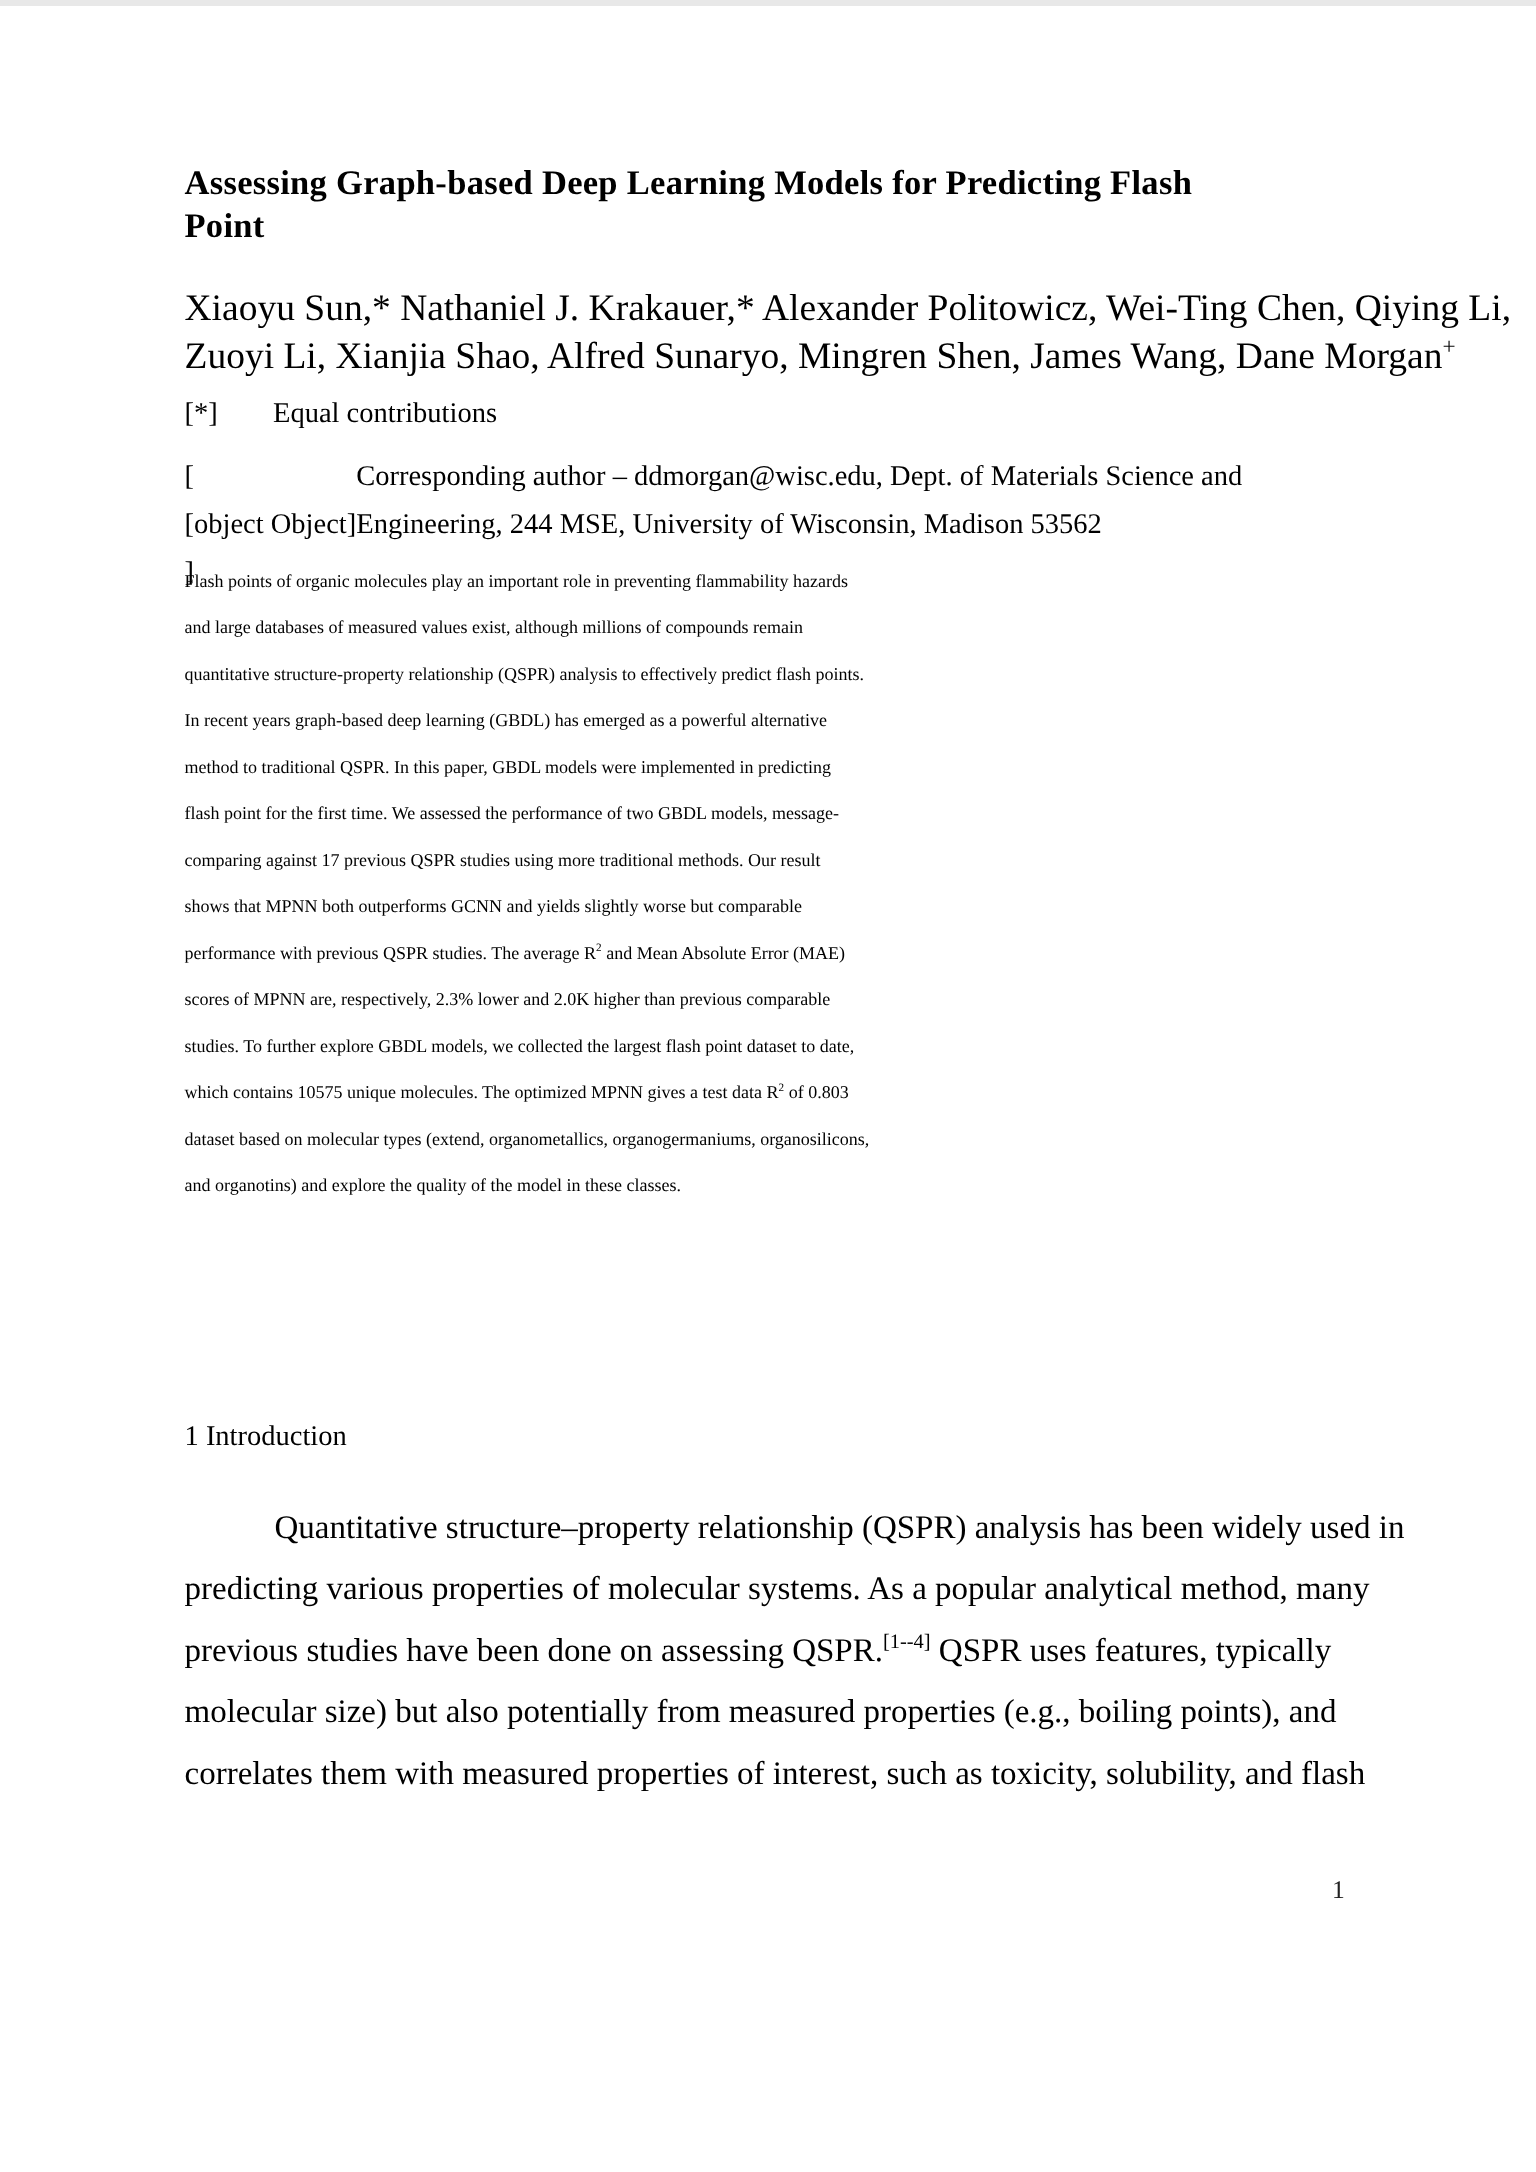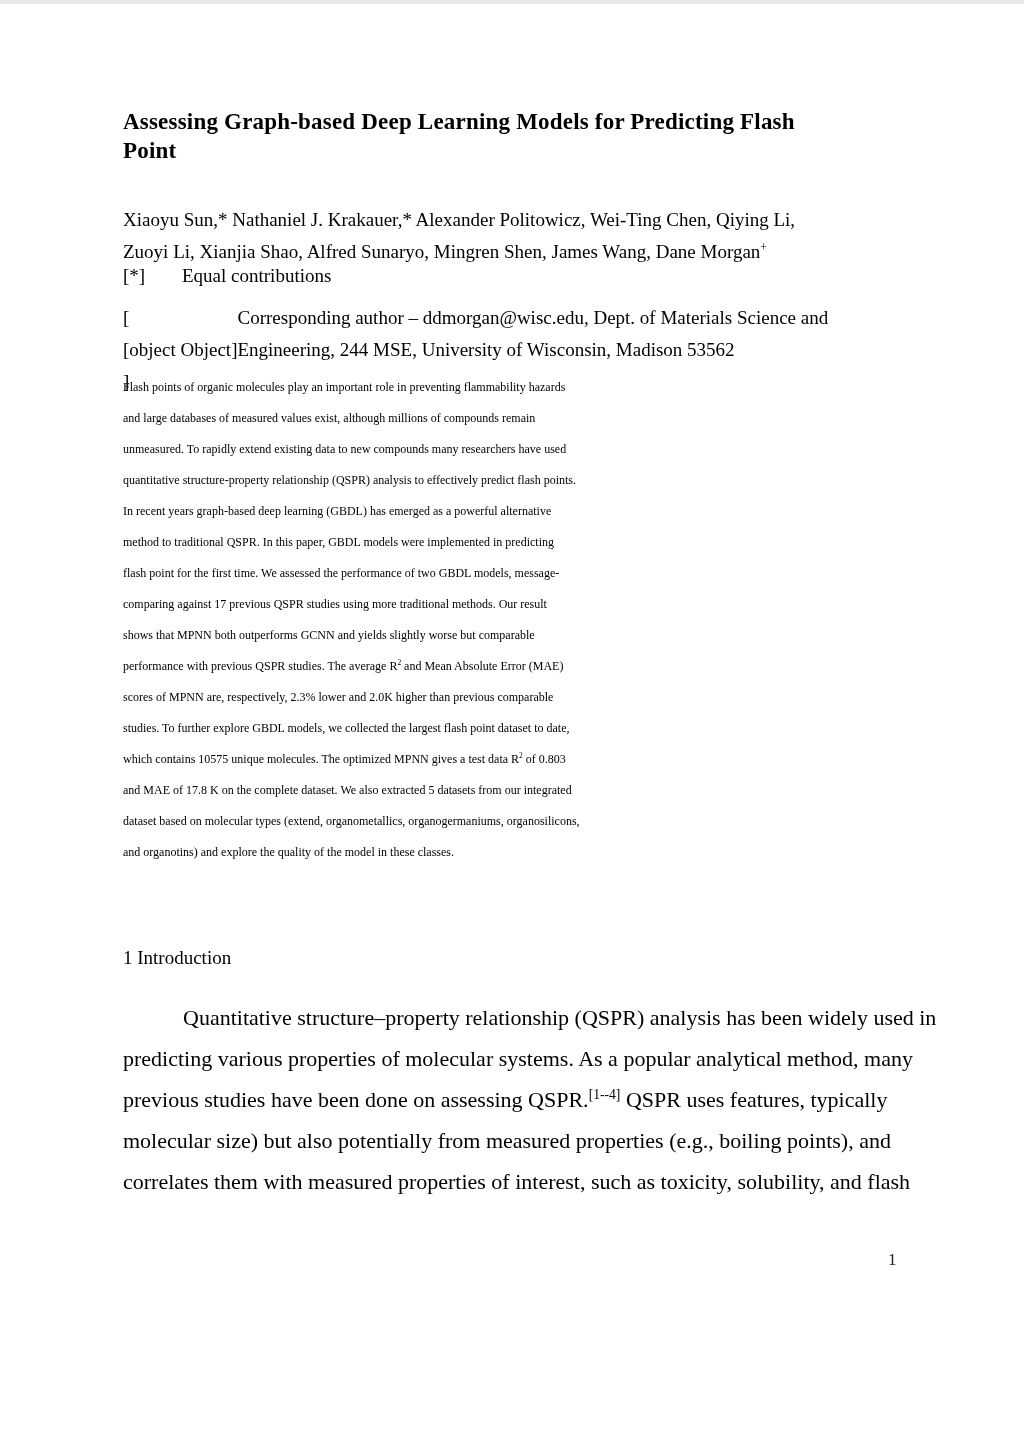--- a/index.html
+++ b/index.html
@@ -15,22 +15,22 @@
   }
   .block { position: absolute; left: 123px; white-space: nowrap; }
   .title {
     top: 103px;
     font-size: 23px;
     font-weight: bold;
     line-height: 29px;
     letter-spacing: 0.2px;
   }
   .authors {
-    top: 200px;
-    font-size: 19px;
+    top: 186px;
+    font-size: 25px;
     line-height: 32px;
   }
   .footnote {
     display: flex;
     font-size: 19px;
     line-height: 32px;
   }
   .footnote-1 { top: 256px; }
   .footnote-2 { top: 298px; }
   .footnote .marker { flex: 0 0 59px; }
@@ -96,32 +96,30 @@
       </div>
     <div class="note-text">
         <div>Corresponding author – ddmorgan@wisc.edu, Dept. of Materials Science and</div>
         <div>Engineering, 244 MSE, University of Wisconsin, Madison 53562</div>
       </div>
   </div>
 
   <div class="block abstract">
       <div>Flash points of organic molecules play an important role in preventing flammability hazards</div>
       <div>and large databases of measured values exist, although millions of compounds remain</div>
-      <div>unmeasured. To rapidly extend existing data to new compounds many researchers have used</div>
       <div>quantitative structure-property relationship (QSPR) analysis to effectively predict flash points.</div>
       <div>In recent years graph-based deep learning (GBDL) has emerged as a powerful alternative</div>
       <div>method to traditional QSPR. In this paper, GBDL models were implemented in predicting</div>
       <div>flash point for the first time. We assessed the performance of two GBDL models, message-</div>
       <div>comparing against 17 previous QSPR studies using more traditional methods. Our result</div>
       <div>shows that MPNN both outperforms GCNN and yields slightly worse but comparable</div>
       <div>performance with previous QSPR studies. The average R<span class="sup">2</span> and Mean Absolute Error (MAE)</div>
       <div>scores of MPNN are, respectively, 2.3% lower and 2.0K higher than previous comparable</div>
       <div>studies. To further explore GBDL models, we collected the largest flash point dataset to date,</div>
       <div>which contains 10575 unique molecules. The optimized MPNN gives a test data R<span class="sup">2</span> of 0.803</div>
-      <div>and MAE of 17.8 K on the complete dataset. We also extracted 5 datasets from our integrated</div>
       <div>dataset based on molecular types (extend, organometallics, organogermaniums, organosilicons,</div>
       <div>and organotins) and explore the quality of the model in these classes.</div>
     </div>
 
   <div class="block section-heading">1 Introduction</div>
 
   <div class="block intro">
       <div>Quantitative structure–property relationship (QSPR) analysis has been widely used in</div>
       <div>predicting various properties of molecular systems. As a popular analytical method, many</div>
       <div>previous studies have been done on assessing QSPR.<span class="sup">[1--4]</span> QSPR uses features, typically</div>

